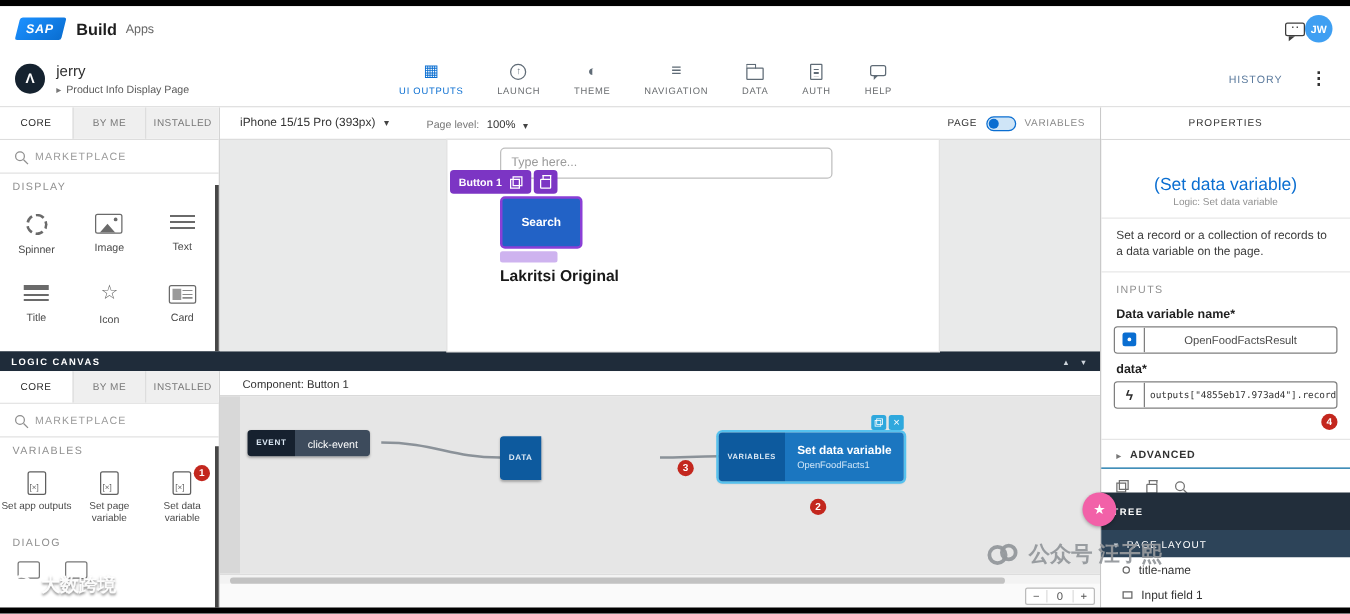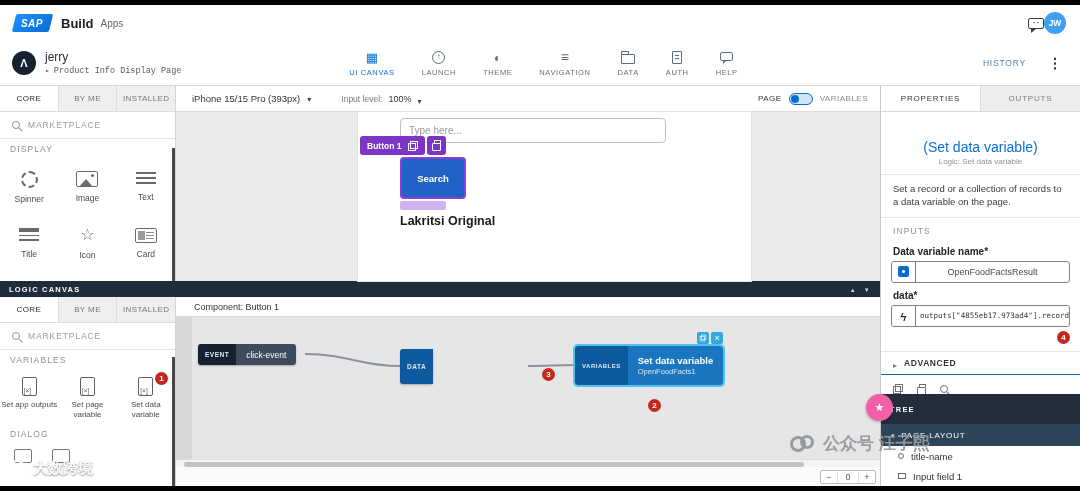--- a/index.html
+++ b/index.html
@@ -26,21 +26,21 @@
   .avatar{width:22px;height:22px;border-radius:50%;background:#3f9ff2;color:#fff;font-size:8.5px;font-weight:bold;
           display:flex;align-items:center;justify-content:center;}
 
   
   #row2{left:0;top:41px;width:1080px;height:45px;background:#fff;border-bottom:1px solid #d8d8d8;
         display:flex;align-items:center;padding:0 12px;}
   .proj-avatar{width:24px;height:24px;border-radius:50%;background:#15222f;color:#fff;display:flex;align-items:center;justify-content:center;}
   .proj-avatar::before{content:"Λ";font-size:11px;font-weight:bold;}
   .proj-texts{margin-left:9px;display:flex;flex-direction:column;gap:2px;}
   .proj-name{font-size:12px;color:#2e2e2e;}
-  .proj-crumb{font-size:8.5px;color:#5a5a5a;display:flex;align-items:center;gap:4px;font-family:Liberation Mono, monospace;}
+  .proj-crumb{font-size:8.5px;color:#5a5a5a;display:flex;align-items:center;gap:4px;}
   .caret-r::before{content:"▸";font-size:8px;color:#777;}
   .main-nav{display:flex;gap:27px;margin-left:168px;}
   .navitem{display:flex;flex-direction:column;align-items:center;cursor:pointer;color:#6a6d70;}
   .navitem .nico{height:15px;display:flex;align-items:center;justify-content:center;color:#5f6b76;margin-bottom:3px;}
   .navitem .nlbl{font-size:7.5px;letter-spacing:.6px;}
   .navitem.active{color:#0a6ed1;}
   .navitem.active .nico{color:#0a6ed1;}
   .i-grid::before{content:"▦";font-size:13px;}
   .i-launch{width:13px;height:13px;border:1.3px solid currentColor;border-radius:50%;display:flex;align-items:center;justify-content:center;}
   .i-launch::before{content:"↑";font-size:8px;line-height:1;}
@@ -255,21 +255,21 @@
       <span class="proj-crumb">
           <span class="caret-r"></span>
           <span>Product Info Display Page</span>
         </span>
     </div>
     <nav class="main-nav">
       <div class="navitem active">
           <span class="nico">
             <span class="i-grid"></span>
           </span>
-          <span class="nlbl">UI CANVAS</span>
+          <span class="nlbl">UI OUTPUTS</span>
         </div>
       <div class="navitem">
           <span class="nico">
             <span class="i-launch"></span>
           </span>
           <span class="nlbl">LAUNCH</span>
         </div>
       <div class="navitem">
           <span class="nico">
             <span class="i-theme"></span>
@@ -388,21 +388,21 @@
     </div>
     <div class="vstrip" style="top:60px;bottom:0;"></div>
   </aside>
 
   <div class="abs" id="canvas-toolbar">
     <div class="device">
       <span>iPhone 15/15 Pro (393px)</span>
       <span class="caret-d"></span>
     </div>
     <div class="zoomgrp">
-      <span class="zoomlabel">Input level:</span>
+      <span class="zoomlabel">Page level:</span>
       <span class="zoomvalue">100%</span>
       <span class="caret-d"></span>
     </div>
     <div class="vvgrp">
       <span class="vlbl">PAGE</span>
       <span class="toggle"></span>
       <span class="vlbl2">VARIABLES</span>
     </div>
   </div>
 
@@ -464,21 +464,20 @@
         <span class="zw-m">−</span>
         <span class="zw-v">0</span>
         <span class="zw-p">+</span>
       </div>
     </div>
   </div>
 
   <aside class="abs" id="inspector">
     <div class="itabs">
       <div class="itab active">PROPERTIES</div>
-      <div class="itab idle">OUTPUTS</div>
     </div>
     <div class="ilink">(Set data variable)</div>
     <div class="isub">Logic: Set data variable</div>
     <div class="idiv"></div>
     <div class="idesc">Set a record or a collection of records to a data variable on the page.</div>
     <div class="idiv"></div>
     <div class="ihdr">INPUTS</div>
     <div class="ilabel">Data variable name*</div>
     <div class="fieldbox">
       <span class="fchip">

